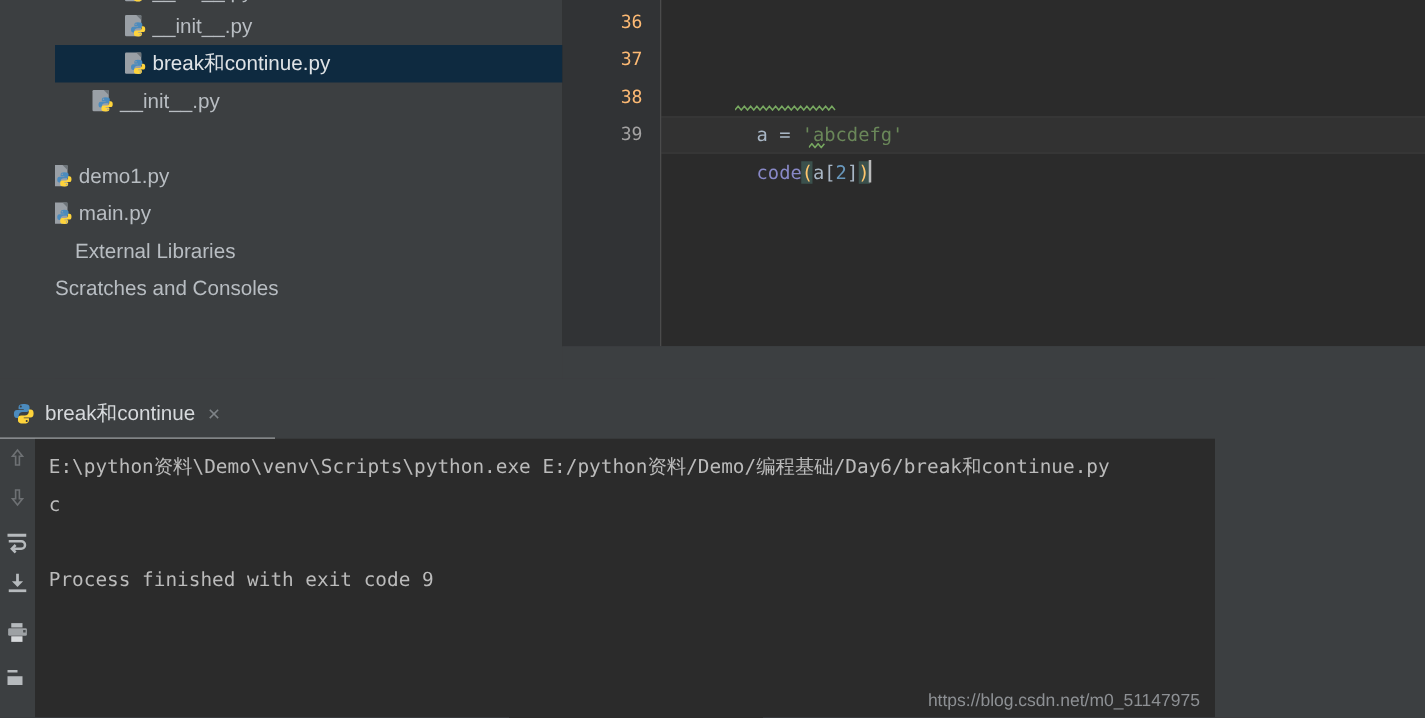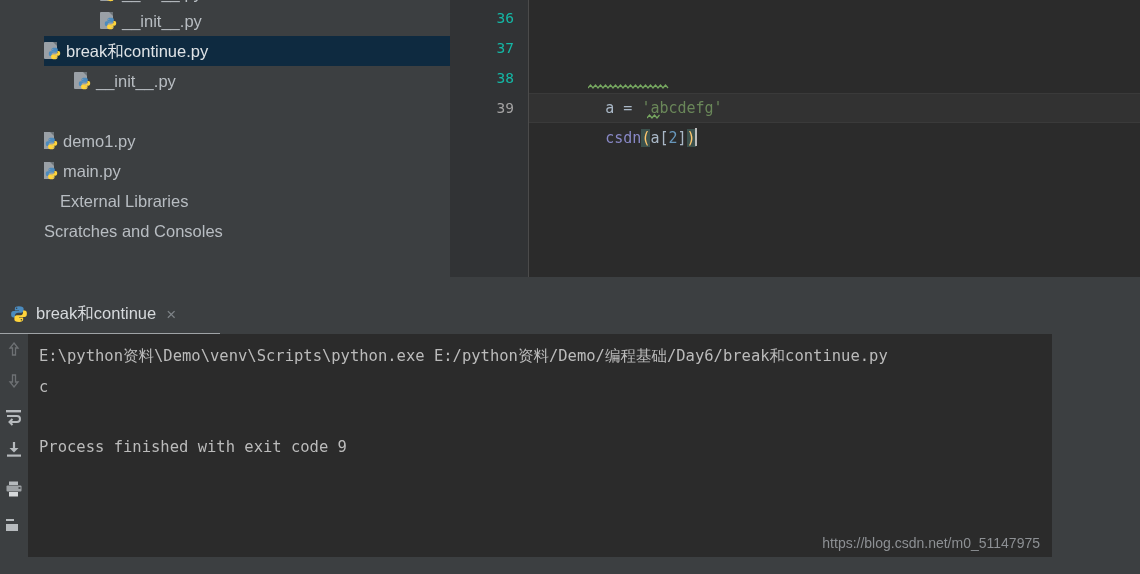--- a/index.html
+++ b/index.html
@@ -81,21 +81,21 @@
     left: 0; top: 0;
     width: 78px; height: 100%;
     background: #313335;
     border-right: 1px solid #4b4b4b;
   }
   .gutter-num {
     position: absolute;
     right: 14px;
     width: 60px;
     text-align: right;
-    color: #14b8a6;
+    color: #fdba74;
     font-family: "DejaVu Sans Mono", monospace;
     font-size: 14.5px;
     line-height: 30px;
     height: 30px;
   }
   .gutter-num.current { color: #a4a3a3; }
 
   #code-area {
     position: absolute;
     left: 83px; top: 0;
@@ -147,22 +147,22 @@
   #editor-bottom-strip {
     position: absolute;
     left: 450px; top: 277px;
     width: 690px; height: 26px;
     background: #3c3f41;
   }
 
   
   #run-panel {
     position: absolute;
-    left: 0; top: 286px;
-    width: 1052px; height: 271px;
+    left: 0; top: 303px;
+    width: 972px; height: 271px;
     background: #3c3f41;
   }
   #run-tabbar {
     position: absolute;
     left: 0; top: 6px;
     height: 44px; width: 100%;
   }
   #run-tab {
     position: absolute;
     left: 0; top: 0;
@@ -254,21 +254,21 @@
       <span class="py-icon">
         <span class="page"></span>
         <svg class="snake" viewBox="0 0 16 16">
           <path d="M7.8 1C5.6 1 4.3 1.7 4.3 3.2v1.6h3.7v0.5H3.2C1.7 5.3 1 6.3 1 8.2c0 1.9 0.6 2.9 2.2 2.9h1.2V9.4c0-1.6 1.3-2.6 2.9-2.6h2.6c1.3 0 2.2-0.9 2.2-2.2V3.2C12.1 1.8 11 1 7.8 1z M5.9 2.2c0.4 0 0.7 0.3 0.7 0.7S6.3 3.6 5.9 3.6 5.2 3.3 5.2 2.9 5.5 2.2 5.9 2.2z" fill="#4b8bbe"></path>
           <path d="M8.2 15c2.2 0 3.5-0.7 3.5-2.2v-1.6H8v-0.5h4.8c1.5 0 2.2-1 2.2-2.9 0-1.9-0.6-2.9-2.2-2.9h-1.2v1.7c0 1.6-1.3 2.6-2.9 2.6H6.1c-1.3 0-2.2 0.9-2.2 2.2v1.4C3.9 14.2 5 15 8.2 15z M10.1 13.8c-0.4 0-0.7-0.3-0.7-0.7s0.3-0.7 0.7-0.7 0.7 0.3 0.7 0.7-0.3 0.7-0.7 0.7z" fill="#ffd43b"></path>
         </svg>
       </span>
       <span class="tree-label">__init__.py</span>
     </div>
 
-    <div class="tree-row selected" style="top:36px; position:absolute; left:0; right:0;text-align:center;">
+    <div class="tree-row selected" style="top:36px; padding-left:56px; position:absolute; left:0; right:0;text-align:center;">
       <span class="py-icon">
         <span class="page"></span>
         <svg class="snake" viewBox="0 0 16 16">
           <path d="M7.8 1C5.6 1 4.3 1.7 4.3 3.2v1.6h3.7v0.5H3.2C1.7 5.3 1 6.3 1 8.2c0 1.9 0.6 2.9 2.2 2.9h1.2V9.4c0-1.6 1.3-2.6 2.9-2.6h2.6c1.3 0 2.2-0.9 2.2-2.2V3.2C12.1 1.8 11 1 7.8 1z M5.9 2.2c0.4 0 0.7 0.3 0.7 0.7S6.3 3.6 5.9 3.6 5.2 3.3 5.2 2.9 5.5 2.2 5.9 2.2z" fill="#4b8bbe"></path>
           <path d="M8.2 15c2.2 0 3.5-0.7 3.5-2.2v-1.6H8v-0.5h4.8c1.5 0 2.2-1 2.2-2.9 0-1.9-0.6-2.9-2.2-2.9h-1.2v1.7c0 1.6-1.3 2.6-2.9 2.6H6.1c-1.3 0-2.2 0.9-2.2 2.2v1.4C3.9 14.2 5 15 8.2 15z M10.1 13.8c-0.4 0-0.7-0.3-0.7-0.7s0.3-0.7 0.7-0.7 0.7 0.3 0.7 0.7-0.3 0.7-0.7 0.7z" fill="#ffd43b"></path>
         </svg>
       </span>
       <span class="tree-label">break和continue.py</span>
     </div>
 
@@ -333,21 +333,21 @@
 
       <div class="code-line" style="top:63px;">
         <span class="tok-plain">a</span><span class="tok-op"> </span><span class="tok-op">=</span><span> </span><span class="tok-string">'abcdefg'</span>
       </div>
 
       <svg class="squiggle" style="left:55px; top:84px; width:82px; height:5px;" viewBox="0 0 82 5" preserveAspectRatio="none">
         <path d="M0 4 L2.5 1 L5 4 L7.5 1 L10 4 L12.5 1 L15 4 L17.5 1 L20 4 L22.5 1 L25 4 L27.5 1 L30 4 L32.5 1 L35 4 L37.5 1 L40 4 L42.5 1 L45 4 L47.5 1 L50 4 L52.5 1 L55 4 L57.5 1 L60 4 L62.5 1 L65 4 L67.5 1 L70 4 L72.5 1 L75 4 L77.5 1 L80 4" stroke="#77a860" stroke-width="1.2" fill="none"></path>
       </svg>
 
       <div class="code-line" style="top:93px;">
-        <span class="tok-func">csdn</span><span class="tok-paren-hl">(</span><span class="tok-plain">a</span><span class="tok-bracket">[</span><span class="tok-num">2</span><span class="tok-bracket">]</span><span class="tok-paren-hl">)</span><span class="caret"></span>
+        <span class="tok-func">code</span><span class="tok-paren-hl">(</span><span class="tok-plain">a</span><span class="tok-bracket">[</span><span class="tok-num">2</span><span class="tok-bracket">]</span><span class="tok-paren-hl">)</span><span class="caret"></span>
       </div>
       <svg class="squiggle" style="left:114px; top:114px; width:14px; height:5px;" viewBox="0 0 14 5" preserveAspectRatio="none">
         <path d="M0 4 L2.5 1 L5 4 L7.5 1 L10 4 L12.5 1" stroke="#77a860" stroke-width="1.2" fill="none"></path>
       </svg>
 
     </div>
   </div>
 
   <div id="editor-bottom-strip"></div>
 

